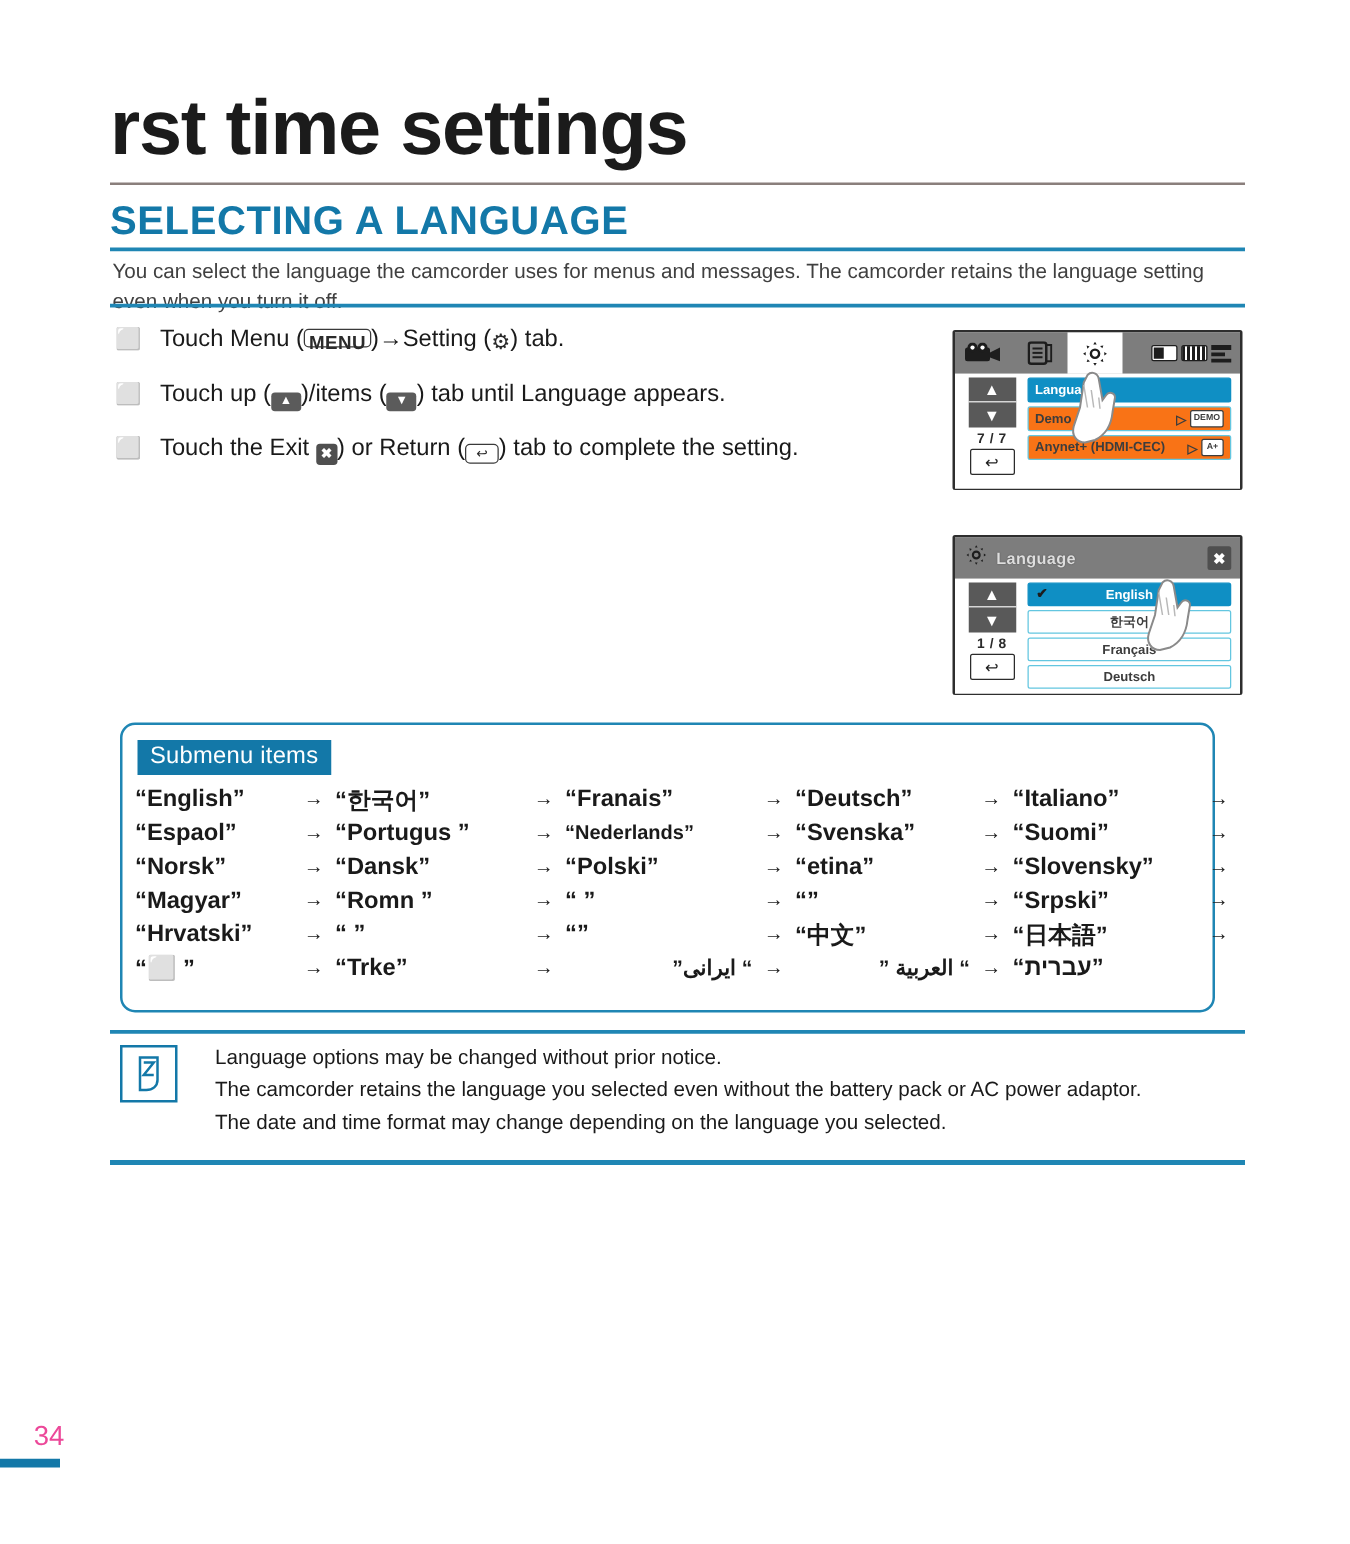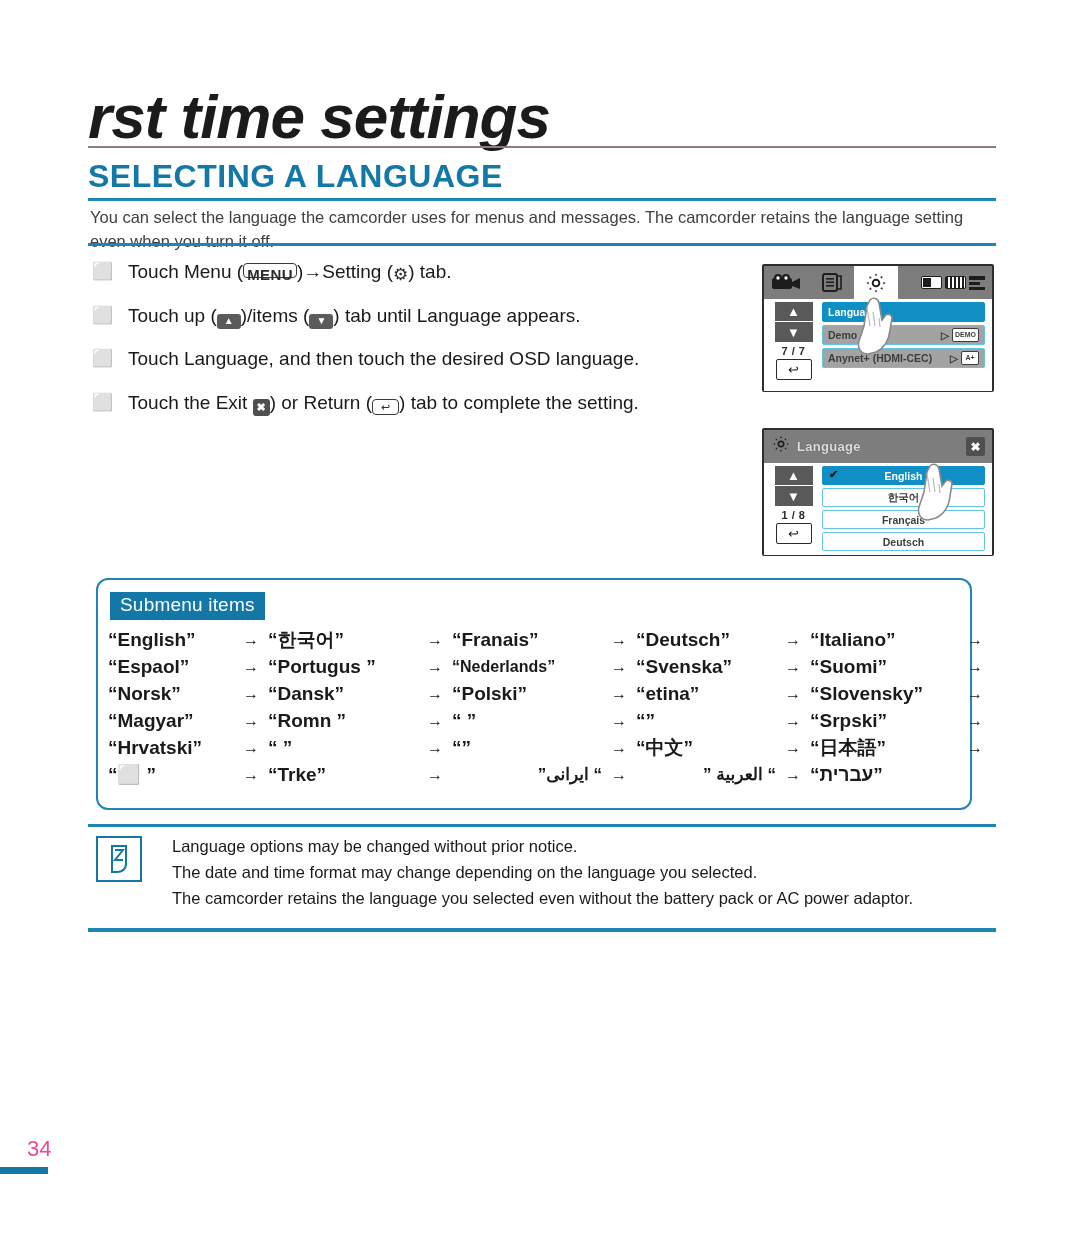--- a/index.html
+++ b/index.html
@@ -11,28 +11,27 @@
     width: 1080px; height: 1235px;
     position: relative;
     font-family: "Liberation Sans", sans-serif;
     color: #1a1a1a;
     overflow: hidden;
   }
 
   
   #chapter-title {
     position: absolute;
-    left: 88px; top: 86px;
+    left: 88px; top: 72px;
     font-size: 62px;
     font-weight: 700;
     letter-spacing: -1px;
     color: #1b1b1b;
     line-height: 1;
     white-space: nowrap;
-    font-style: italic;
   }
   #title-rule {
     position: absolute;
     left: 88px; top: 146px;
     width: 908px; height: 2px;
     background: #8a7f7c;
   }
   #section-title {
     position: absolute;
     left: 88px; top: 158px;
@@ -247,21 +246,21 @@
   }
   .menurow {
     height: 20px;
     border: 1.4px solid #63c6e0;
     border-radius: 2px;
     display: flex; align-items: center;
     padding: 0 5px;
     font-size: 10.5px;
     font-weight: 700;
     color: #3d3d3d;
-    background: #a3a3a3;
+    background: #f97316;
     white-space: nowrap;
   }
   .menurow.sel {
     background: #0f8fc4;
     border-color: #0f8fc4;
     color: #ffffff;
   }
   .menurow .rowend {
     margin-left: auto;
     display: flex; align-items: center; gap: 3px;
@@ -447,21 +446,20 @@
     <span>Touch Menu (</span><span class="g g-menu">MENU</span><span>)→Setting (</span><span class="g g-gear">⚙</span><span>) tab.</span>
   </div>
 
   <div class="step">
     <span class="step-bullet">⬜</span>
     <span>Touch up (</span><span class="g g-arrow">▲</span><span>)/items (</span><span class="g g-arrow">▼</span><span>) tab until  Language  appears.</span>
   </div>
 
   <div class="step">
     <span class="step-bullet">⬜</span>
-    <span>Touch  Language,  and then touch the desired OSD language.</span>
   </div>
 
   <div class="step">
     <span class="step-bullet">⬜</span>
     <span>Touch the Exit </span><span class="g g-exit">✖</span><span>) or Return (</span><span class="g g-return">↩</span><span>) tab to complete the setting.</span>
   </div>
 
 </div>
 
 <svg id="pointer-arrow" width="60" height="46" viewBox="0 0 60 46">
@@ -648,19 +646,19 @@
 
 <div id="notes-rule-top"></div>
 <div id="note-icon">
   <svg width="26" height="30" viewBox="0 0 26 30">
     <path d="M6 2 L20 2 L20 20 C20 25 16 28 11 28 L6 28 Z" fill="none" stroke="#1378a8" stroke-width="2"></path>
     <path d="M9 6 L17 6 L9 16 L17 16" fill="none" stroke="#1378a8" stroke-width="2"></path>
   </svg>
 </div>
 <div id="notes-text">
   <div>Language  options may be changed without prior notice.</div>
+  <div>The camcorder retains the language you selected even without the battery pack or AC power adaptor.</div>
   <div>The date and time format may change depending on the language you selected.</div>
-  <div>The camcorder retains the language you selected even without the battery pack or AC power adaptor.</div>
 </div>
 <div id="notes-rule-bottom"></div>
 
 <div id="page-number">34</div>
 <div id="footer-bar"></div>
 
 </body></html>

